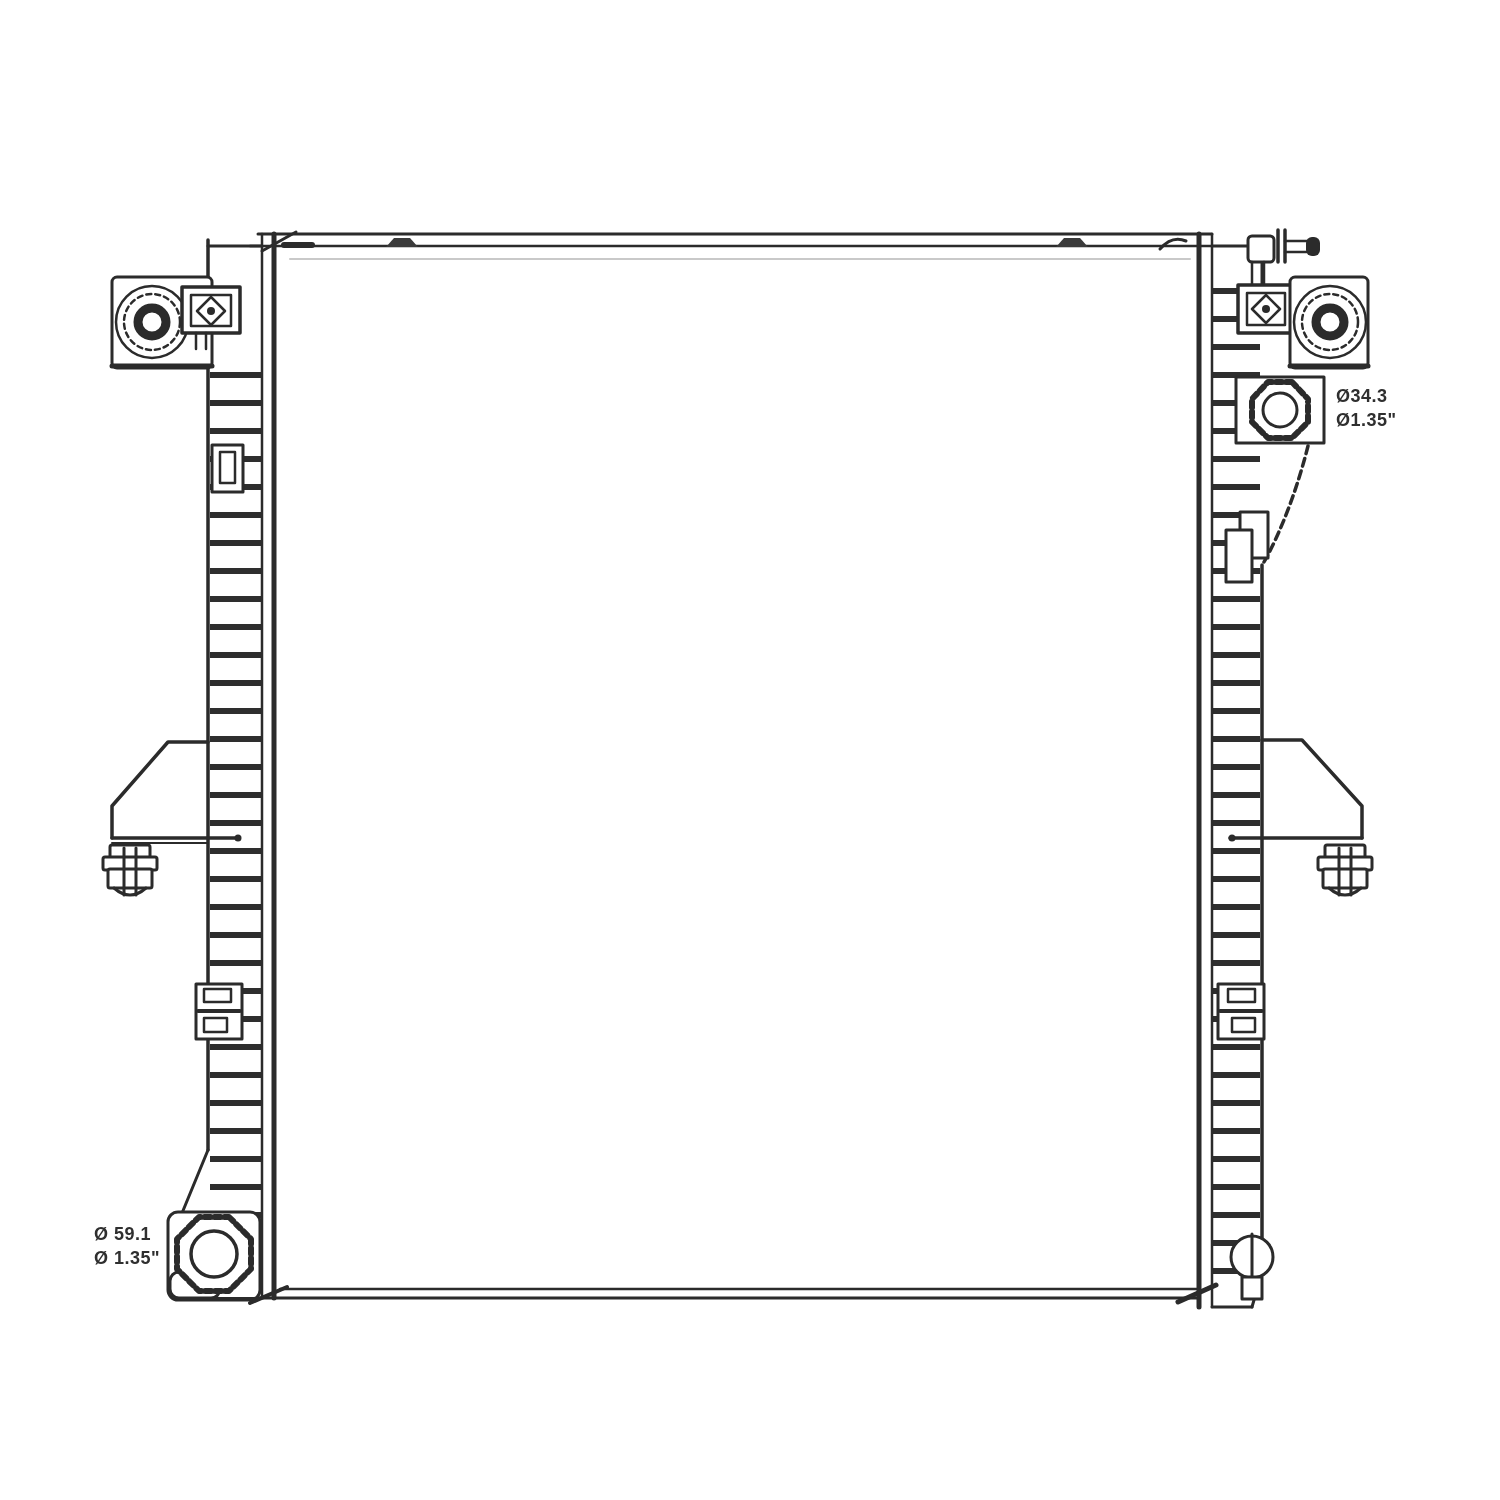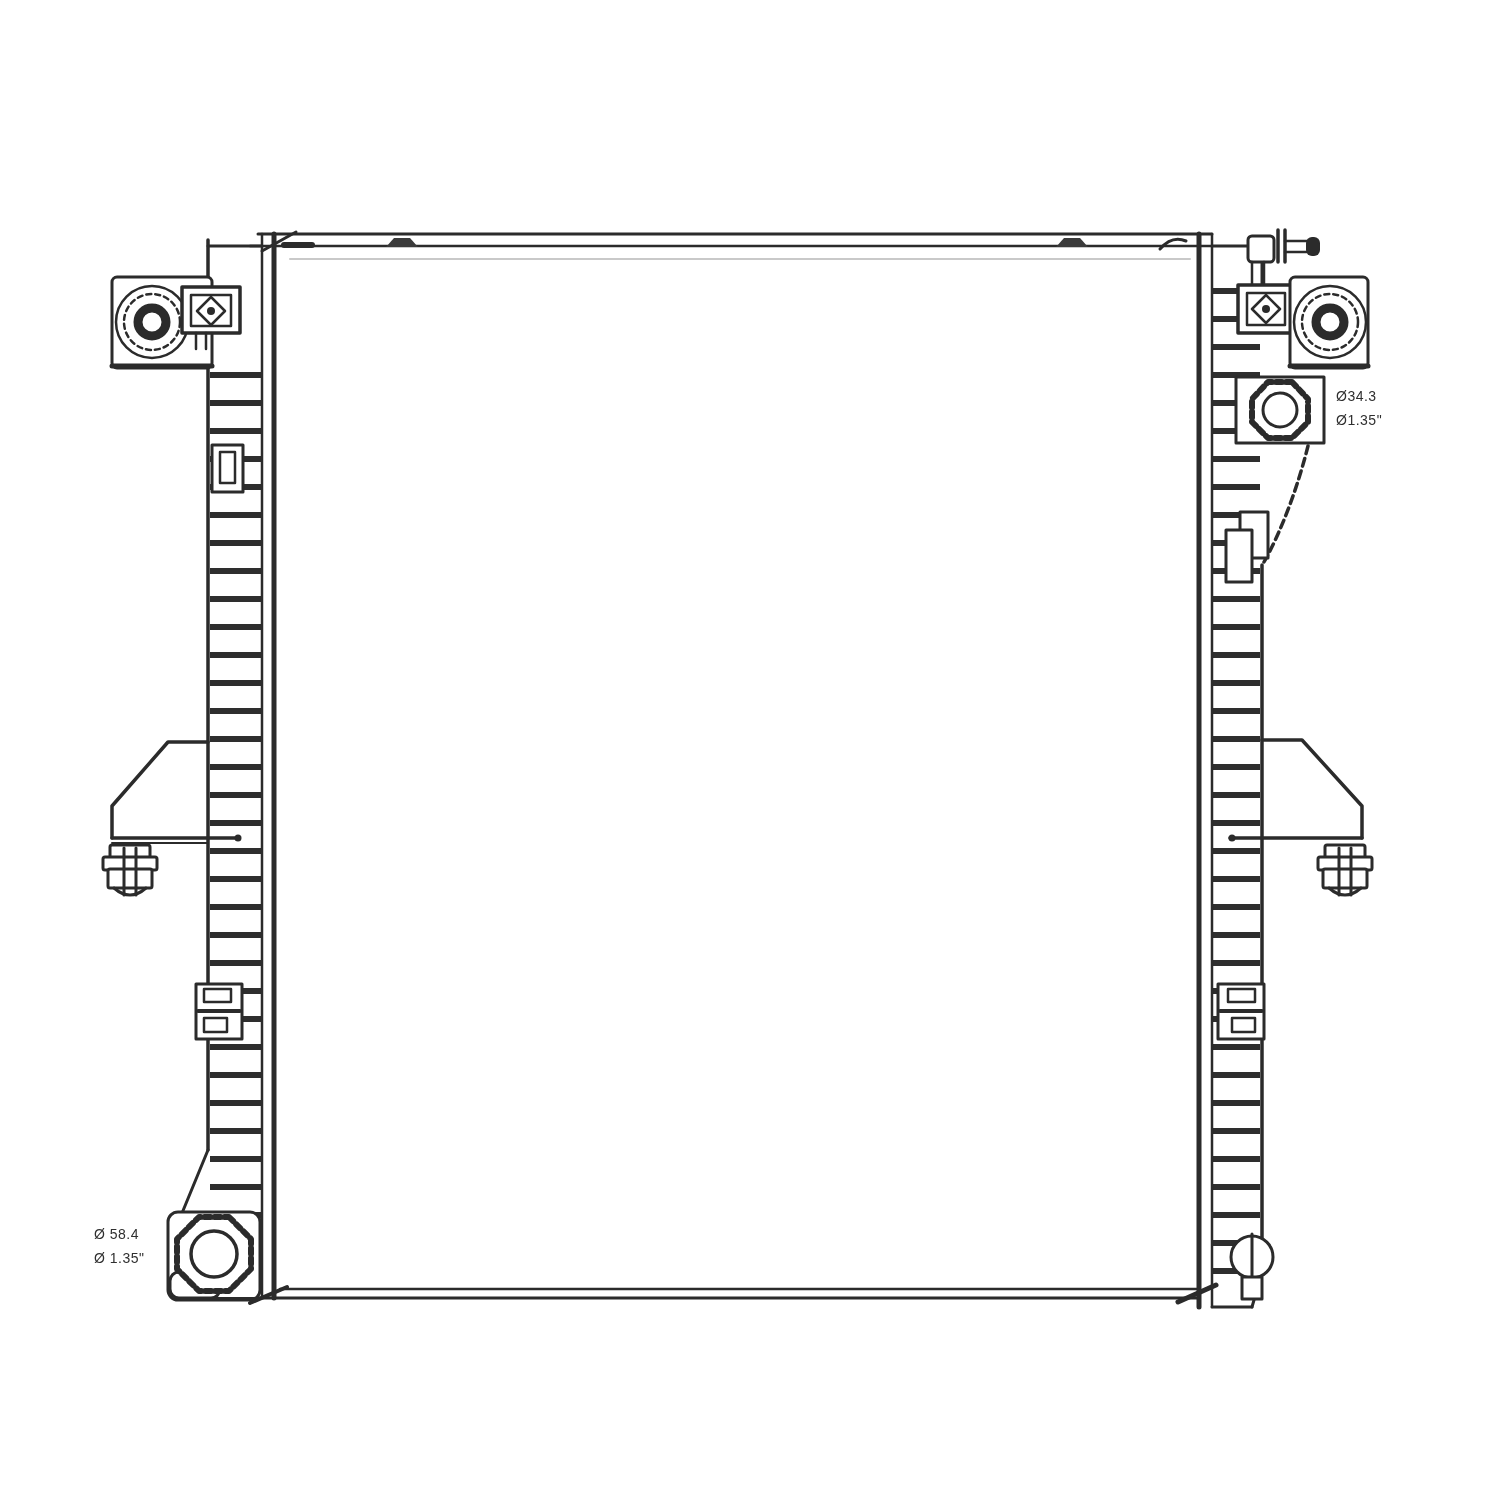--- a/index.html
+++ b/index.html
@@ -6,22 +6,22 @@
   .stage{
     position:relative;
     width:1500px;height:1500px;
     background:#ffffff;
     font-family:"Liberation Sans", sans-serif;
     overflow:hidden;
   }
   .stage svg{position:absolute;left:0;top:0;}
   .ann{
     position:absolute;
-    font-size:14px;
-    font-weight:400;
+    font-size:18px;
+    font-weight:700;
     line-height:24px;
     color:#2f2f2f;
     letter-spacing:0.5px;
     white-space:nowrap;
   }
   .ann-inlet{left:1336px;top:384px;}
   .ann-outlet{left:94px;top:1222px;}
 </style>
 </head>
 <body>
@@ -195,17 +195,17 @@
       </g>
 
     </g>
   </svg>
 
   <div class="ann ann-inlet">
     <div>Ø34.3</div>
     <div>Ø1.35"</div>
   </div>
   <div class="ann ann-outlet">
-    <div>Ø 58.4</div>
+    <div>Ø 59.1</div>
     <div>Ø 1.35"</div>
   </div>
 
 </div>
 
 </body></html>

